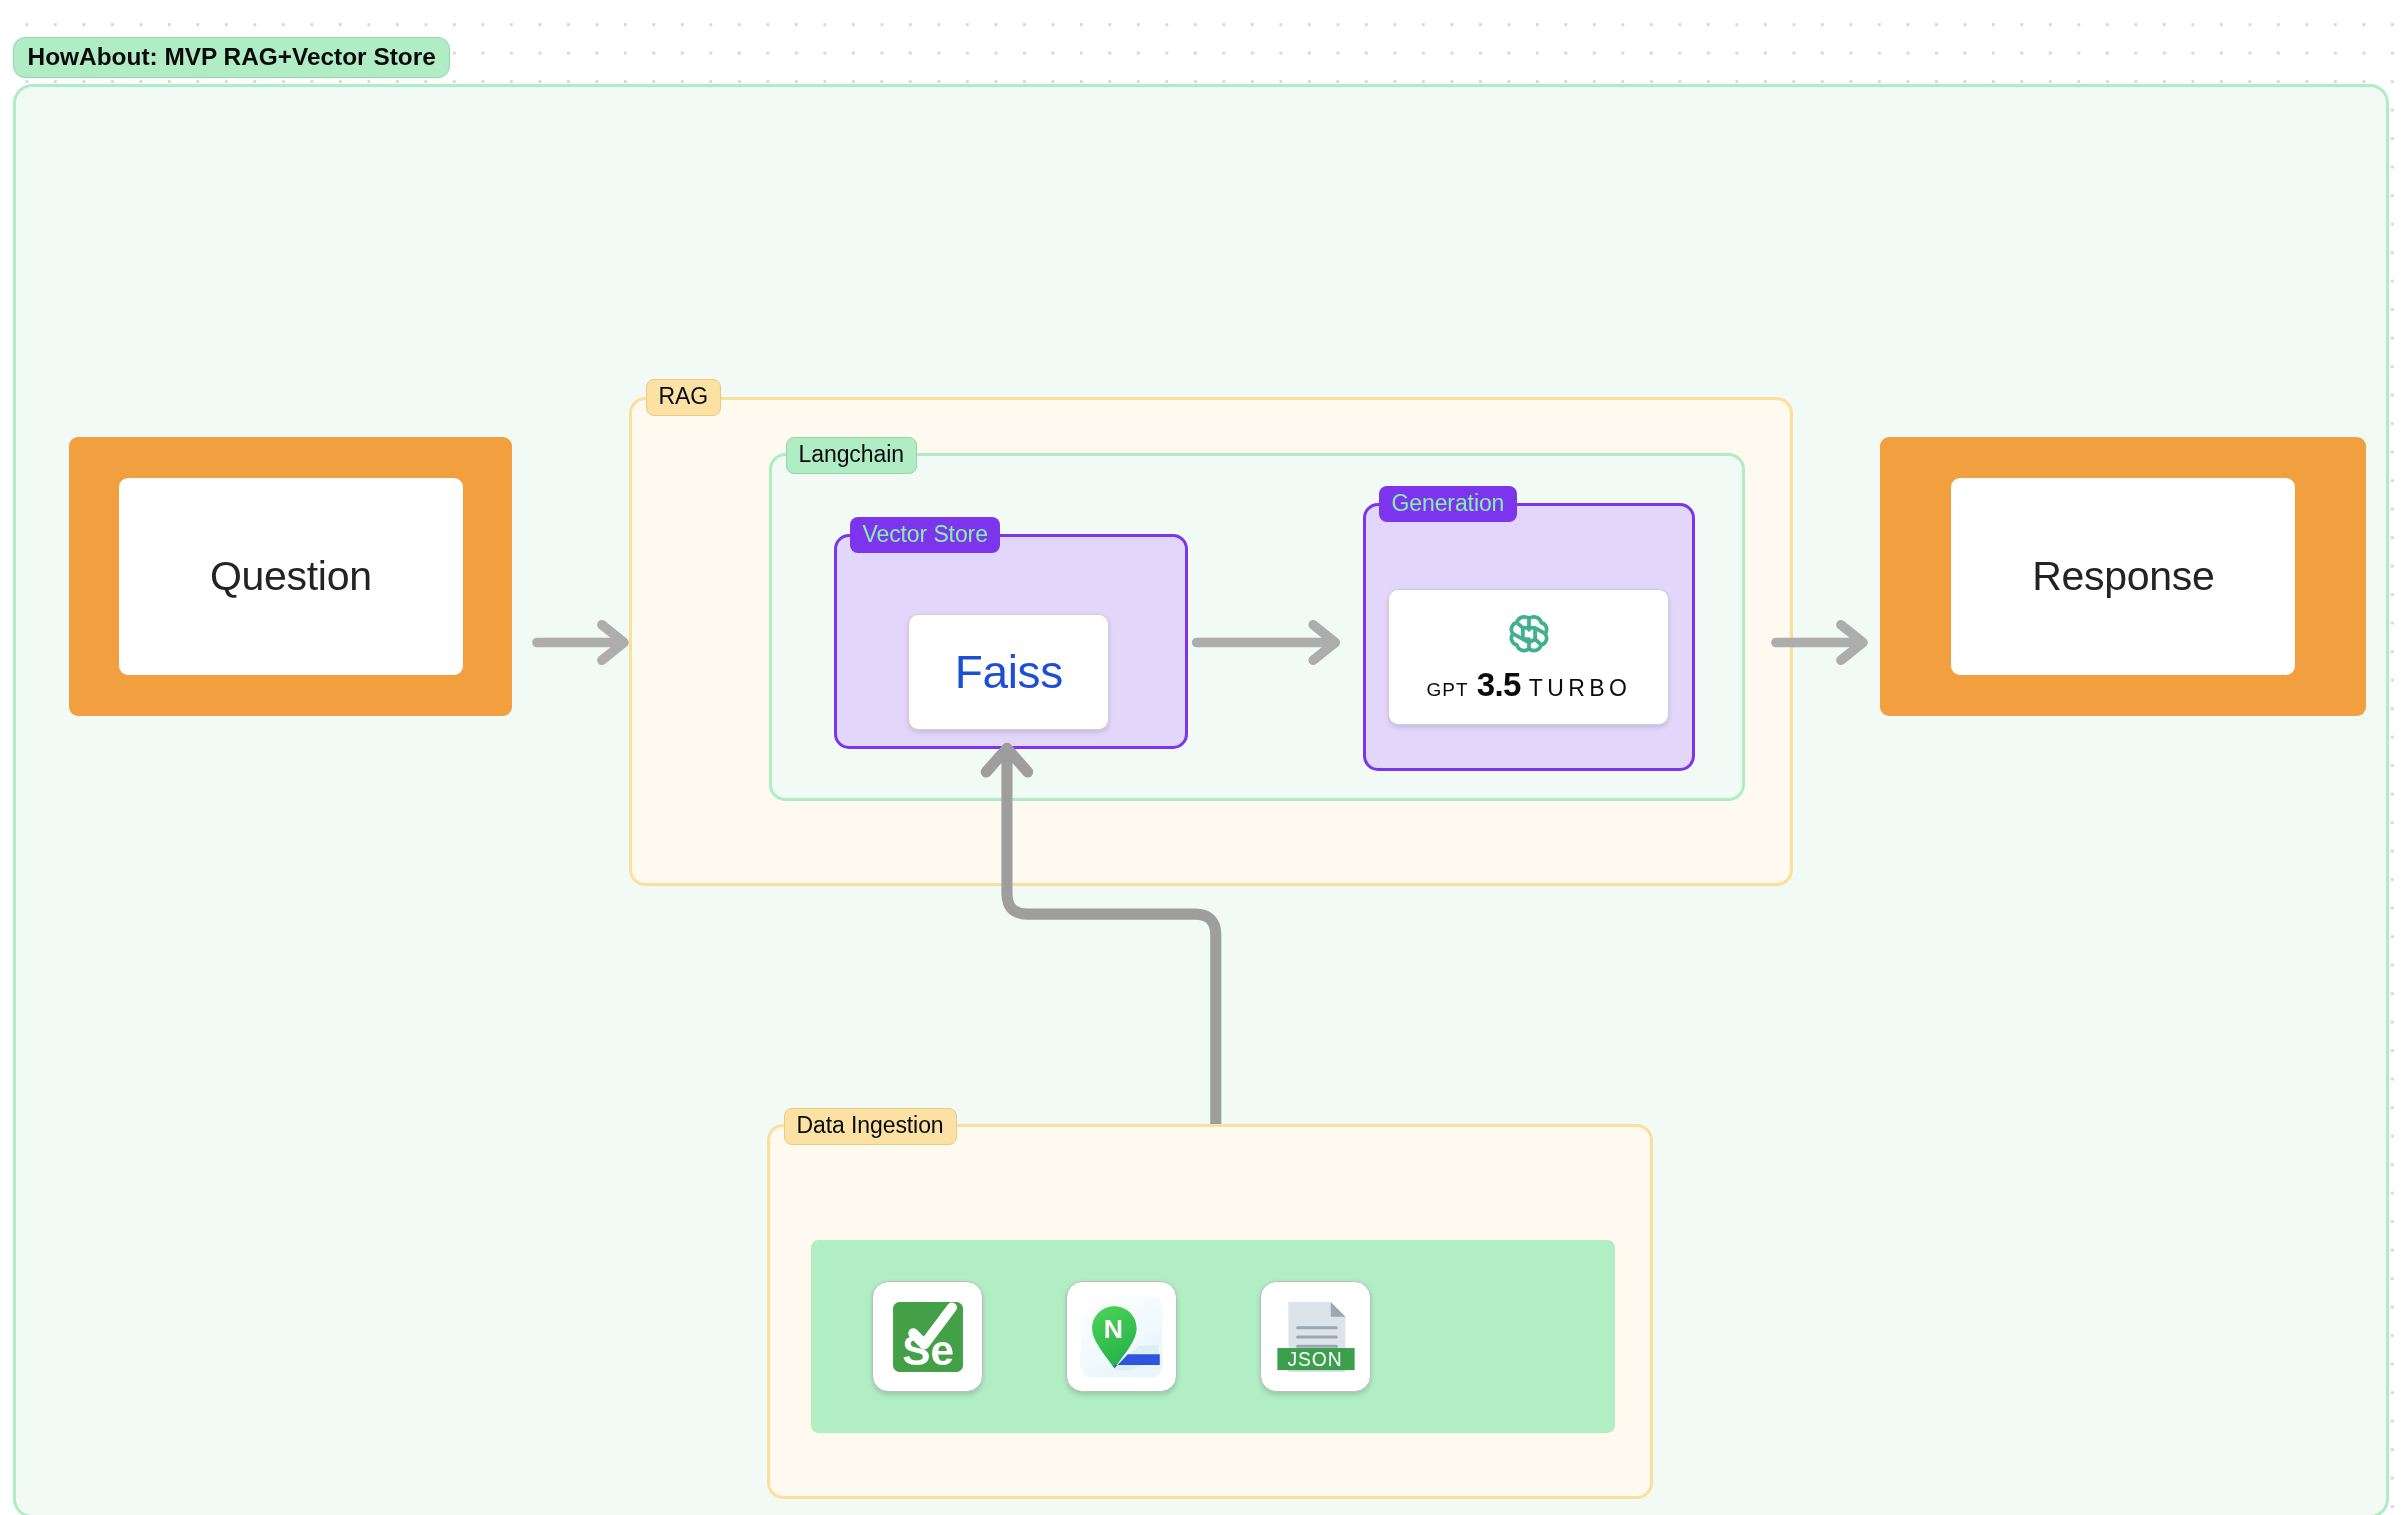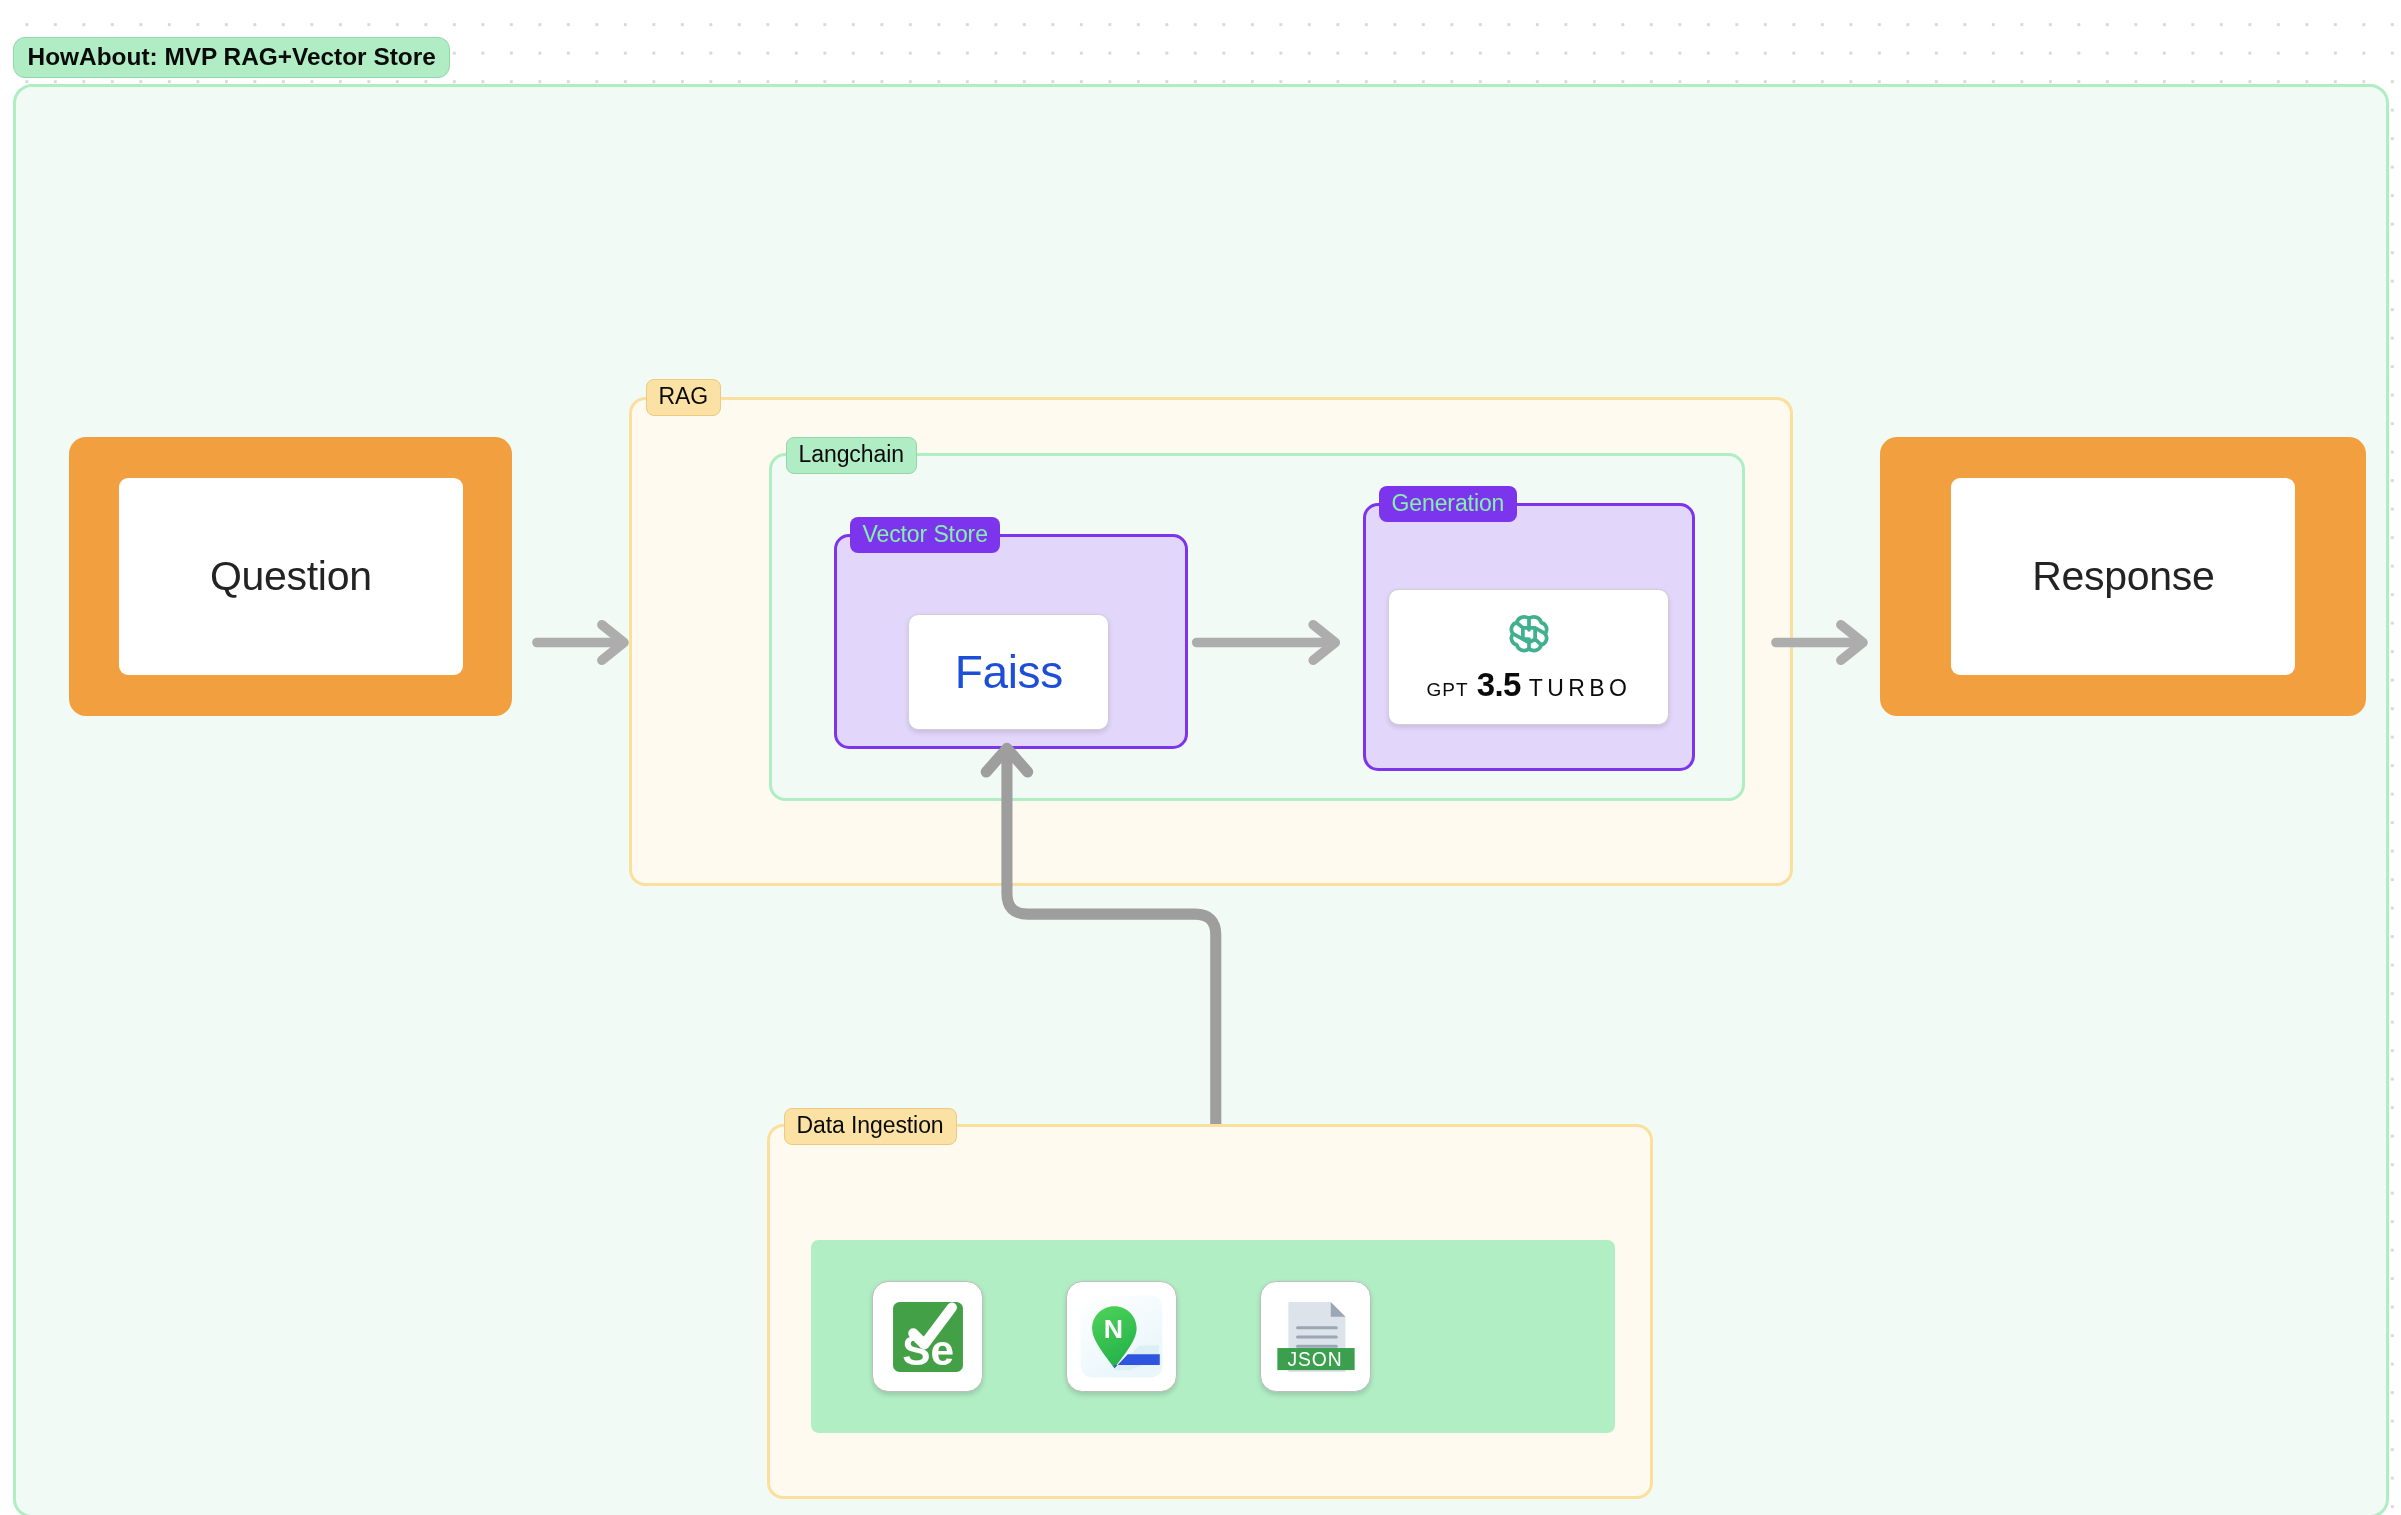--- a/index.html
+++ b/index.html
@@ -137,21 +137,21 @@
     justify-content: center;
   }
   .faiss-card { left: 892px; top: 527px; width: 201px; height: 116px; }
   .faiss-text { font-size: 46px; color: #1d4ed8; letter-spacing: -0.4px; }
   .gpt-card { left: 1372px; top: 502px; width: 281px; height: 136px; flex-direction: column; }
 
   
   .endpoint {
     position: absolute;
     background: #f2a03f;
-    border-radius: 17px;
+    border-radius: 9px;
     display: flex;
     align-items: center;
     justify-content: center;
   }
   .endpoint-inner {
     width: 344px; height: 197px;
     background: #ffffff;
     border-radius: 9px;
     display: flex;
     align-items: center;

